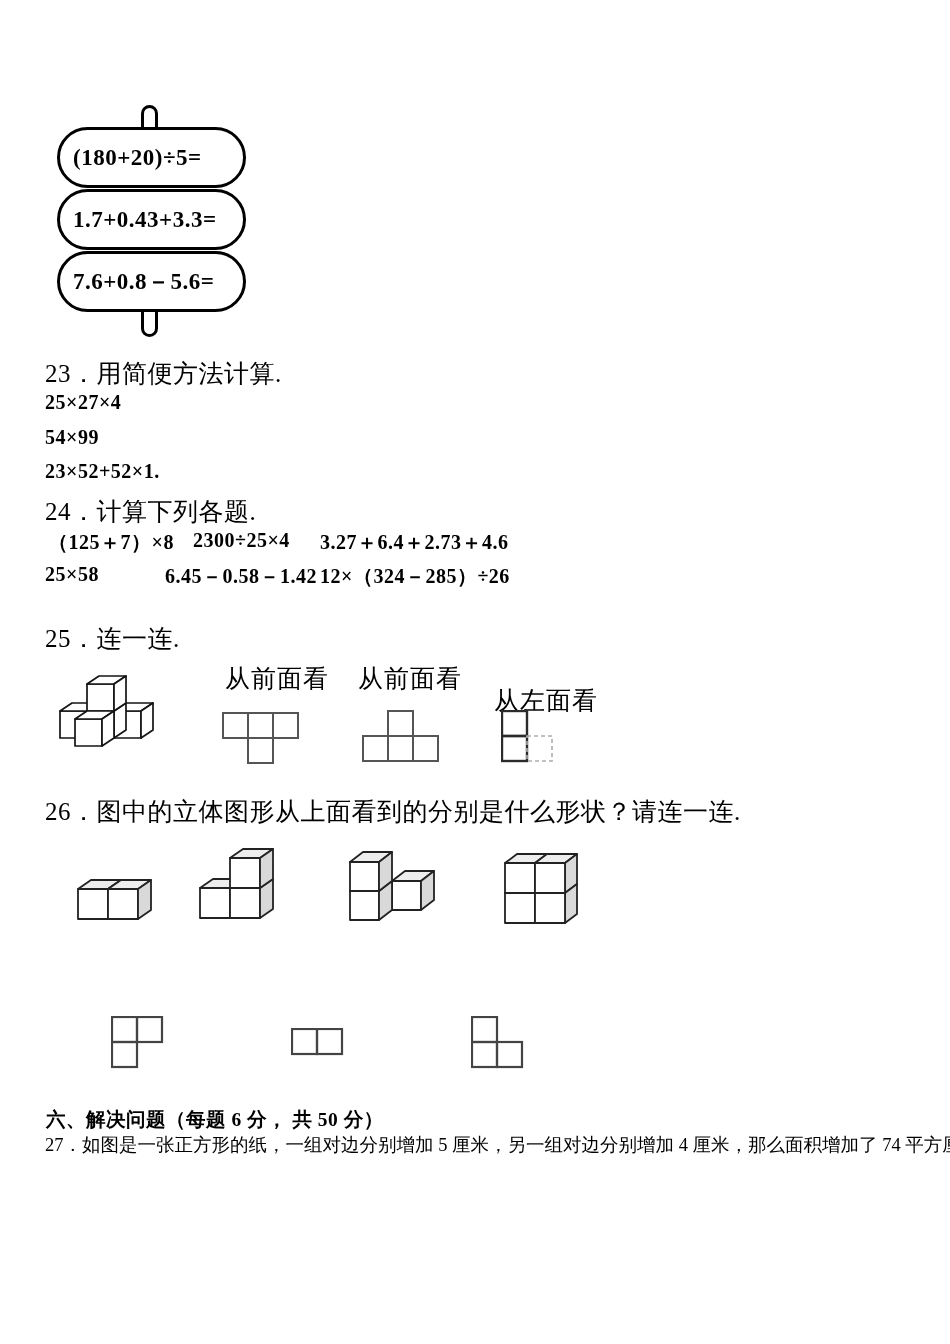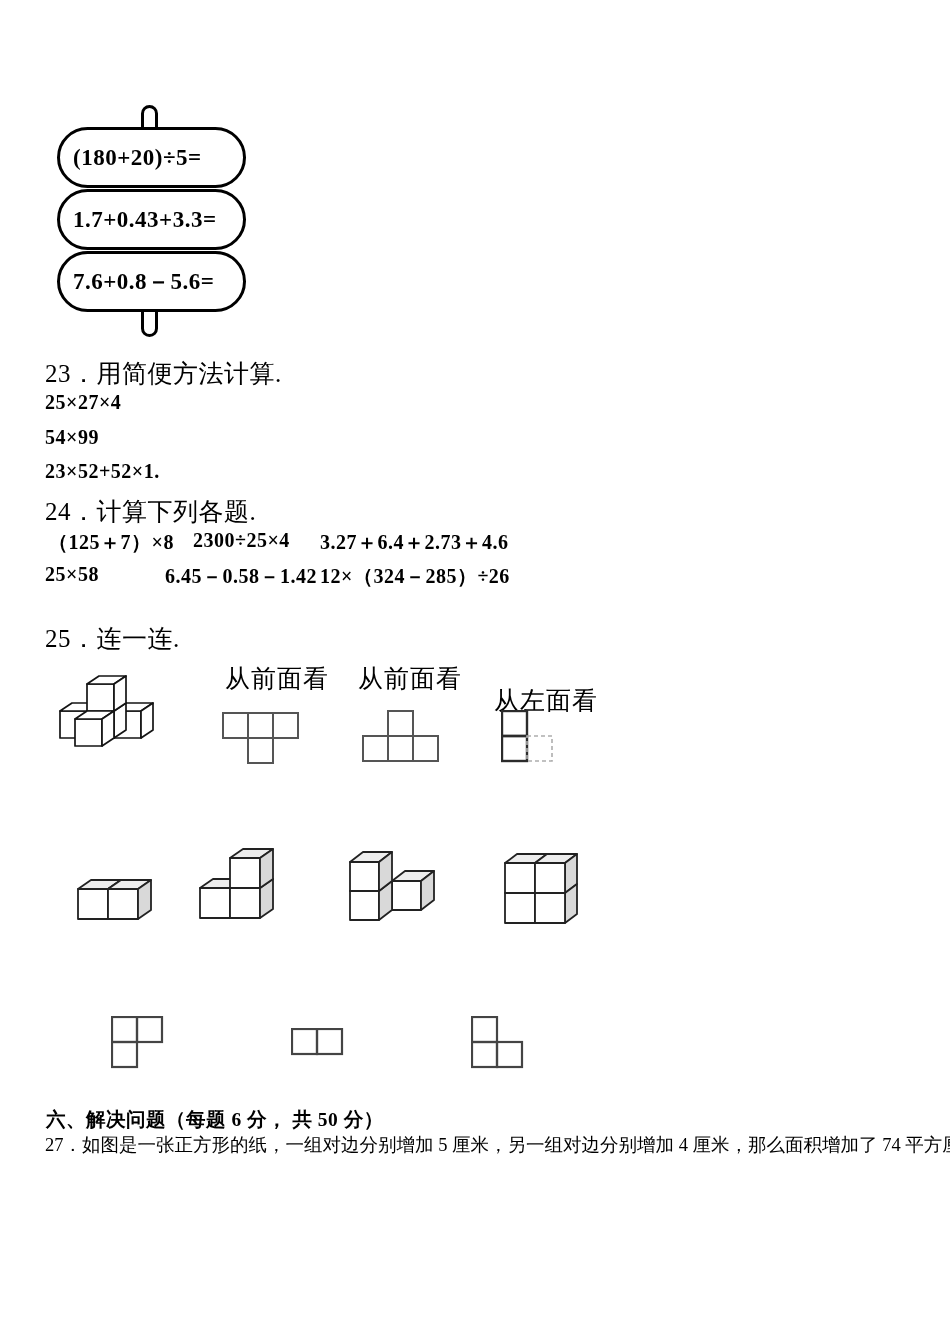--- a/index.html
+++ b/index.html
@@ -111,20 +111,21 @@
     </svg>
   </div>
   <div class="fig" style="left:501px;top:710px">
     <svg width="54" height="53" viewBox="0 0 54 53" fill="none">
       <rect x="1" y="1" width="25" height="25" stroke="#2b2b2b" stroke-width="2.4"></rect>
       <rect x="1" y="26" width="25" height="25" stroke="#2b2b2b" stroke-width="2.4"></rect>
       <rect x="26" y="26" width="25" height="25" stroke="#adadad" stroke-width="1.6" stroke-dasharray="4 3"></rect>
     </svg>
   </div>
 
+  <div class="line cn" style="left:45px;top:795px">26．图中的立体图形从上面看到的分别是什么形状？请连一连.</div>
 
   <div class="fig" style="left:76px;top:850px">
     <svg width="78" height="72" viewBox="0 0 78 72" stroke="#222" stroke-width="1.8" stroke-linejoin="round">
       <rect x="2" y="39" width="30" height="30" fill="#fff"></rect>
       <polygon points="2,39 15,30 45,30 32,39" fill="#ededed"></polygon>
       <polygon points="32,39 45,30 45,60 32,69" fill="#d9d9d9"></polygon>
       <rect x="32" y="39" width="30" height="30" fill="#fff"></rect>
       <polygon points="32,39 45,30 75,30 62,39" fill="#ededed"></polygon>
       <polygon points="62,39 75,30 75,60 62,69" fill="#d9d9d9"></polygon>
     </svg>

